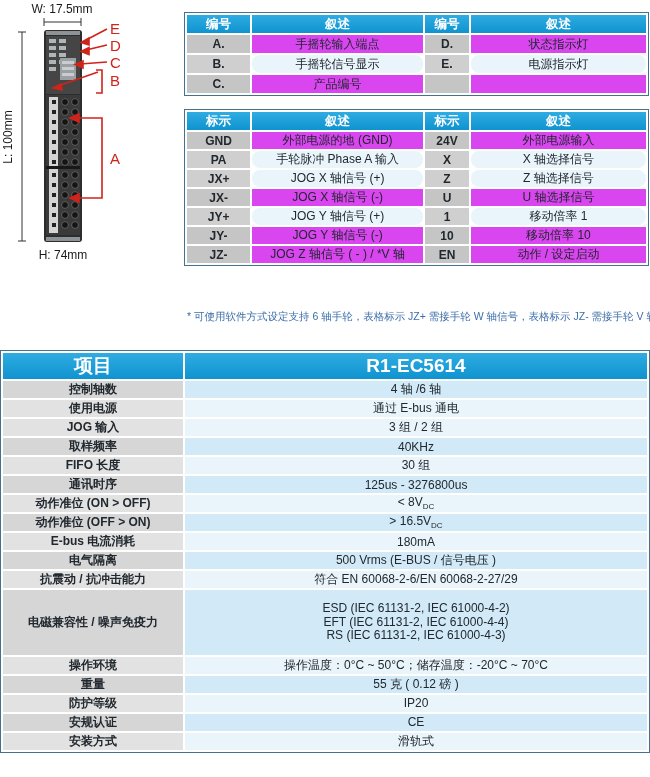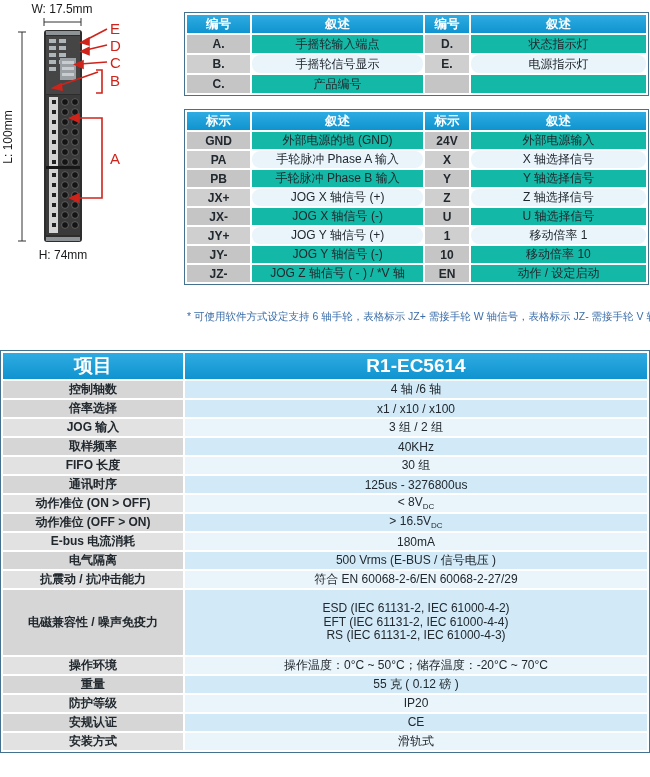--- a/index.html
+++ b/index.html
@@ -13,21 +13,21 @@
 
   
   table{border-collapse:separate;border-spacing:2px;table-layout:fixed;}
   .blue-table{box-shadow:0 0 0 1px #44718e;background:#fff;}
   th,td{padding:0 3px;text-align:center;overflow:hidden;white-space:nowrap;}
   th{background:linear-gradient(#2face2,#0f93cf);color:#ffffff;font-weight:bold;font-size:12.5px;height:18px;margin-top:15px;}
   .lbl{font-weight:bold;color:#21282e;font-size:12px;}
   .dsc{font-size:12px;color:#21282e;}
   tr.odd .lbl{background:#c5c5c5;}
   tr.even .lbl{background:#cfcfcf;}
-  tr.odd .dsc{background:#14b8a6;margin-left:16px;}
+  tr.odd .dsc{background:#d946ef;margin-left:16px;}
   tr.even .dsc{background:#eaf5fb;border-radius:8px;}
 
   .legend-table{position:absolute;left:185px;top:13px;width:463px;}
   .legend-table td{height:18px;}
   .signal-table{position:absolute;left:185px;top:110px;width:463px;}
   .signal-table td{height:17px;}
   .footnote{position:absolute;left:187px;top:310px;width:460px;font-size:10.5px;color:#3c6ea9;white-space:nowrap;}
 
   
   .spec-table{position:absolute;left:1px;top:351px;width:648px;}
@@ -220,26 +220,20 @@
     <td class="dsc">外部电源的地 (GND)</td>
     <td class="lbl">24V</td>
     <td class="dsc">外部电源输入</td>
   </tr>
   <tr class="even">
     <td class="lbl">PA</td>
     <td class="dsc">手轮脉冲 Phase A 输入</td>
     <td class="lbl">X</td>
     <td class="dsc">X 轴选择信号</td>
   </tr>
-  <tr class="odd">
-    <td class="lbl">PB</td>
-    <td class="dsc">手轮脉冲 Phase B 输入</td>
-    <td class="lbl">Y</td>
-    <td class="dsc">Y 轴选择信号</td>
-  </tr>
   <tr class="even">
     <td class="lbl">JX+</td>
     <td class="dsc">JOG X 轴信号 (+)</td>
     <td class="lbl">Z</td>
     <td class="dsc">Z 轴选择信号</td>
   </tr>
   <tr class="odd">
     <td class="lbl">JX-</td>
     <td class="dsc">JOG X 轴信号 (-)</td>
     <td class="lbl">U</td>
@@ -275,23 +269,23 @@
     </colgroup>
   <tbody>
       <tr>
     <th>项目</th>
     <th>R1-EC5614</th>
   </tr>
   <tr class="odd">
     <td class="slbl">控制轴数</td>
     <td class="sval">4 轴 /6 轴</td>
   </tr>
-  <tr class="odd">
-    <td class="slbl">倍率选择</td>
-    <td class="sval">x1 / x10 / x100</td>
+  <tr class="even">
+    <td class="slbl">使用电源</td>
+    <td class="sval">通过 E-bus 通电</td>
   </tr>
   <tr class="even">
     <td class="slbl">JOG 输入</td>
     <td class="sval">3 组 / 2 组</td>
   </tr>
   <tr class="odd">
     <td class="slbl">取样频率</td>
     <td class="sval">40KHz</td>
   </tr>
   <tr class="even">

